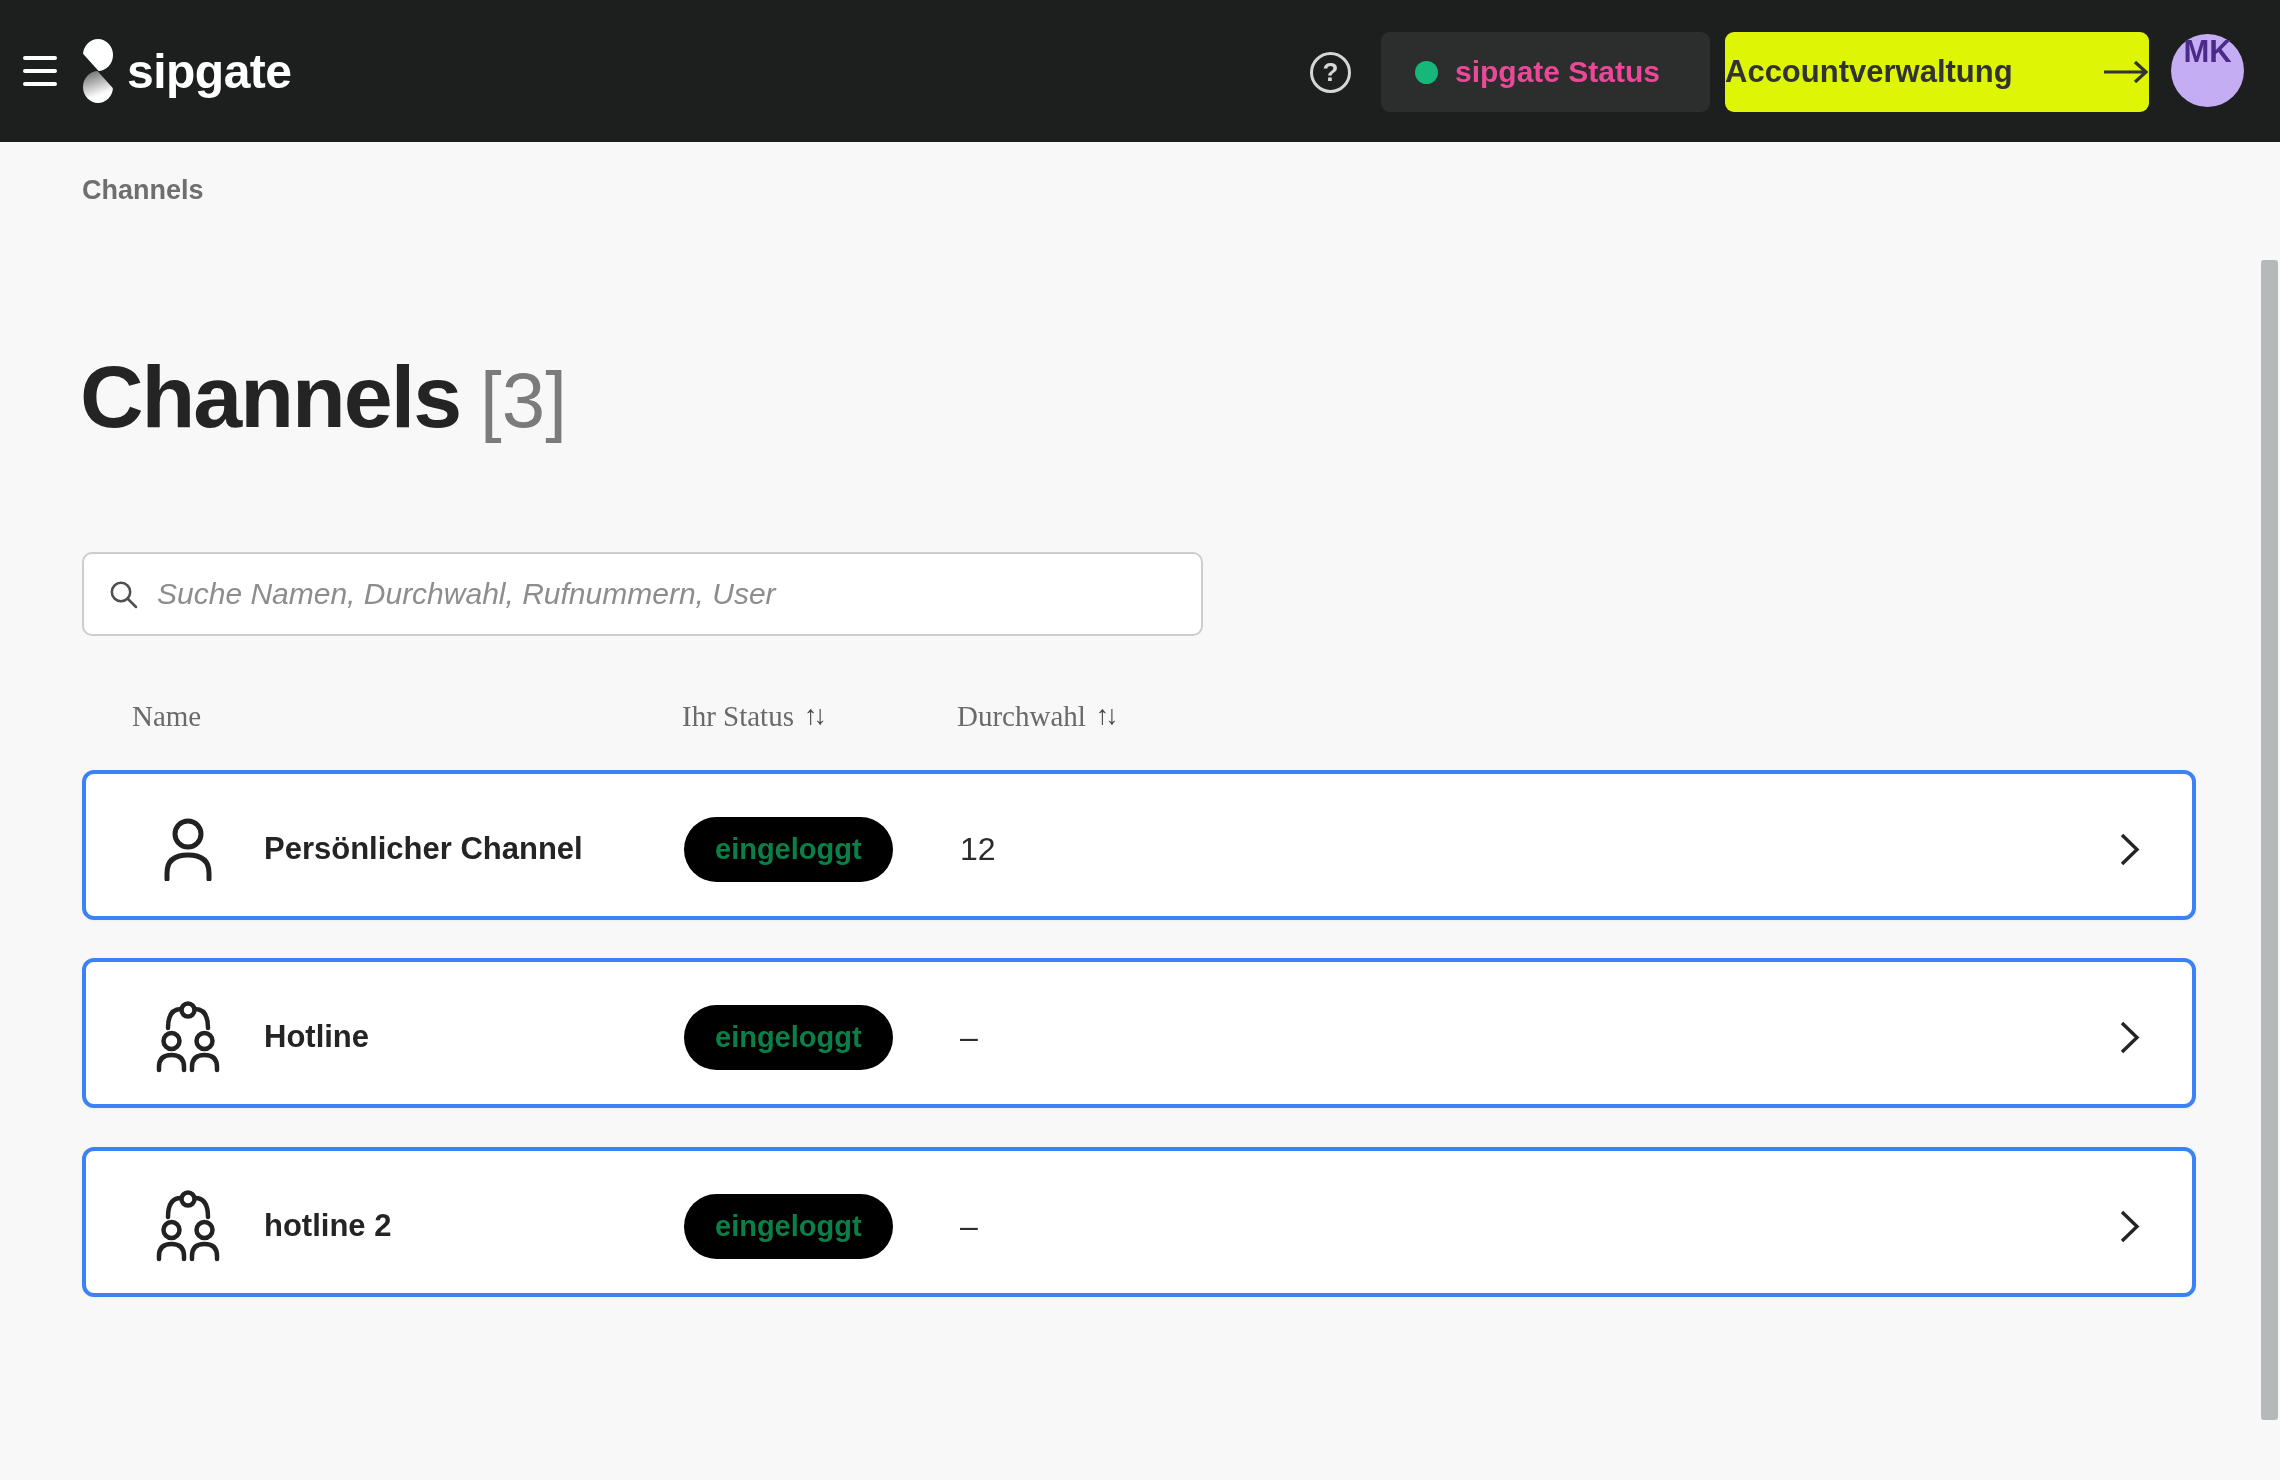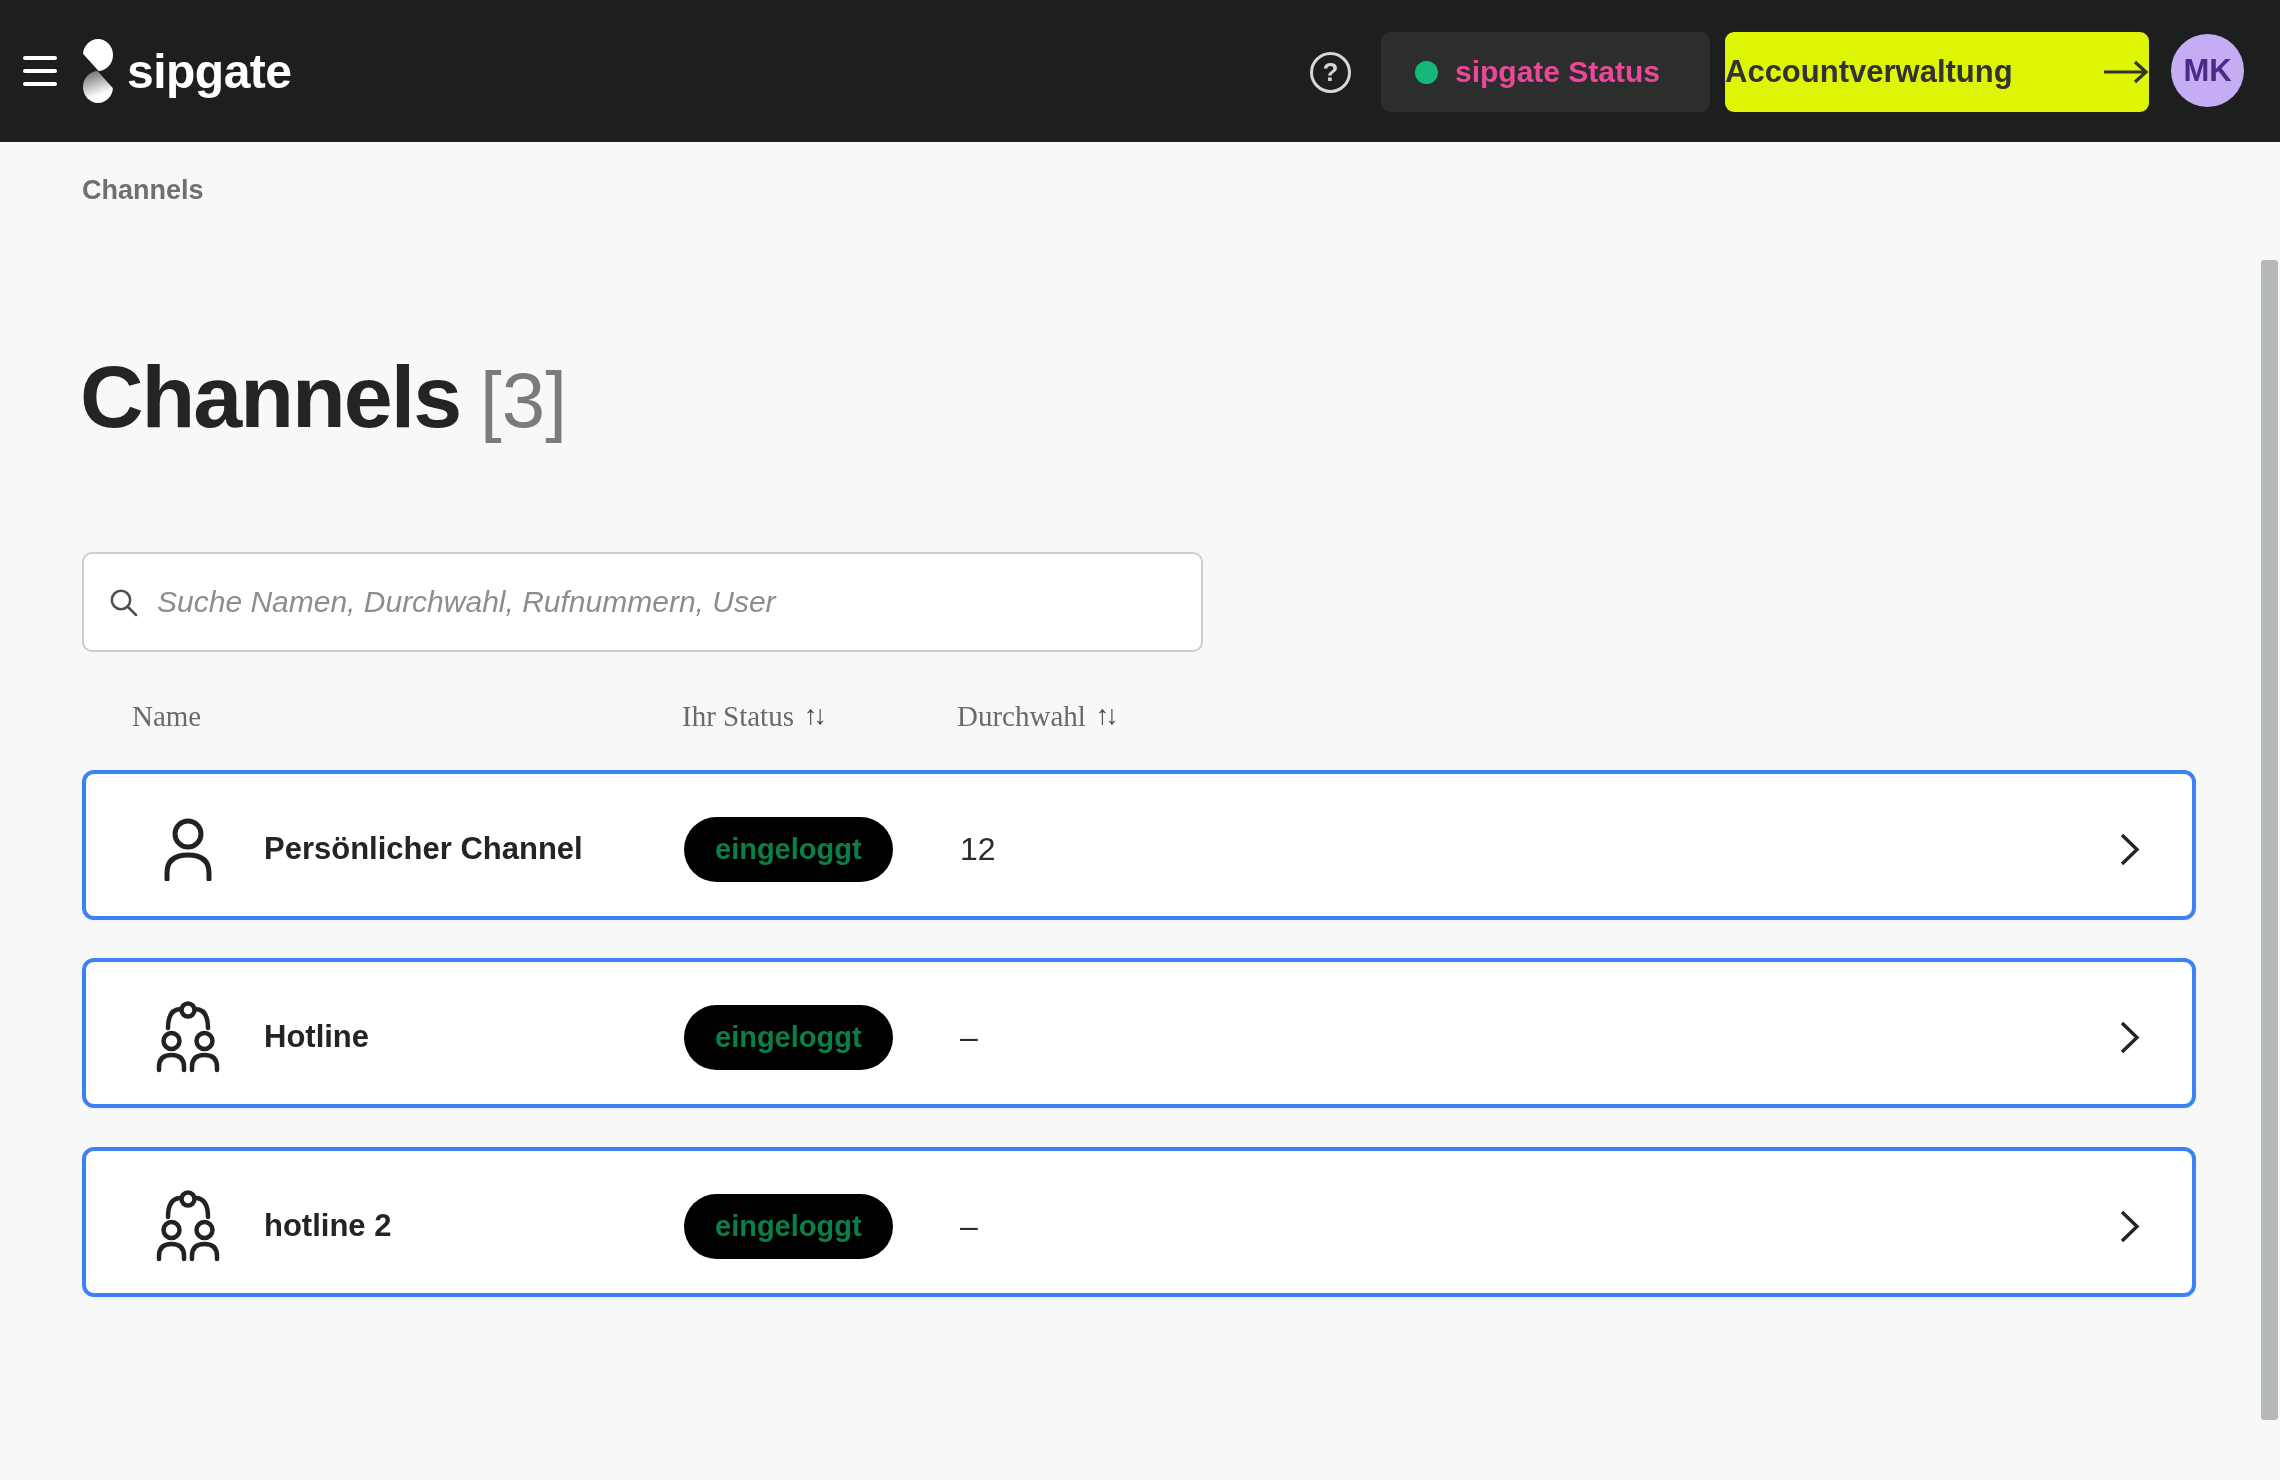--- a/index.html
+++ b/index.html
@@ -25,32 +25,32 @@
           border:3px solid #d6d6d6; background:none; color:#d6d6d6; font-size:26px; font-weight:700;
           display:flex; align-items:center; justify-content:center; cursor:pointer; }
   .status-chip { position:absolute; left:1381px; top:32px; width:329px; height:80px; border:none; border-radius:9px;
           background:#2c2e2d; display:flex; align-items:center; gap:17px; padding:0 34px; cursor:pointer; }
   .status-chip .dot { width:23px; height:23px; border-radius:50%; background:#16b778; flex:0 0 auto; }
   .status-chip .chip-label { color:#ec4899; font-size:30px; font-weight:700; }
   .account-btn { position:absolute; left:1725px; top:32px; width:424px; height:80px; border:none; border-radius:9px;
           background:#def506; display:flex; align-items:center; justify-content:space-between; gap:22px; cursor:pointer; }
   .account-btn .acct-label { color:#323232; font-size:31px; font-weight:700; }
   .avatar { position:absolute; left:2171px; top:34px; width:73px; height:73px; border-radius:50%;
-          background:#c4adf3; display:flex; align-items:center; justify-content:center; cursor:pointer; }
+          background:#c4adf3; display:flex; align-items:flex-start; justify-content:center; cursor:pointer; }
   .avatar span { color:#4b2a8a; font-size:31px; font-weight:700; }
 
   
   .breadcrumb { position:absolute; left:82px; top:175px; }
   .breadcrumb a { color:#6f6f6f; font-size:27px; font-weight:700; text-decoration:none; cursor:pointer; }
   .page-title { position:absolute; left:80px; top:346px; display:flex; align-items:baseline; gap:20px; }
   .page-title .title-main { color:#242424; font-size:88px; font-weight:700; letter-spacing:-2px; }
   .page-title .title-count { color:#7b7b7b; font-size:78px; font-weight:400; }
 
   
-  .search-box { position:absolute; left:82px; top:552px; width:1121px; height:100px; background:#fff;
+  .search-box { position:absolute; left:82px; top:552px; width:1121px; height:84px; background:#fff;
           border:2px solid #cdcdcd; border-radius:10px; display:flex; align-items:center; padding:0 24px; }
   .search-box svg { flex:0 0 auto; }
   .search-box input { flex:1; border:none; outline:none; background:none; margin-left:18px;
           font-family:"Liberation Sans", sans-serif; font-size:30px; color:#333; }
   .search-box input::placeholder { font-style:italic; color:#8d8d8d; opacity:1; }
 
   
   .table-head { position:absolute; left:0; top:700px; width:2280px; height:40px; }
   .col-head { position:absolute; color:#6a6a6a; font-size:29px; font-weight:400; background:none; border:none;
           display:flex; align-items:flex-start; gap:10px; font-family:Liberation Serif, serif; }

